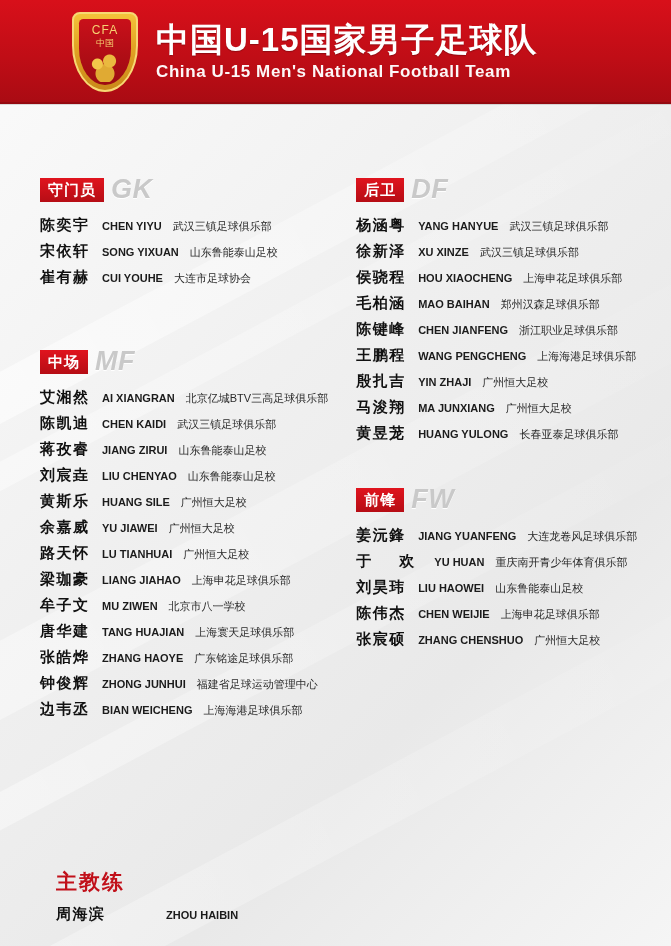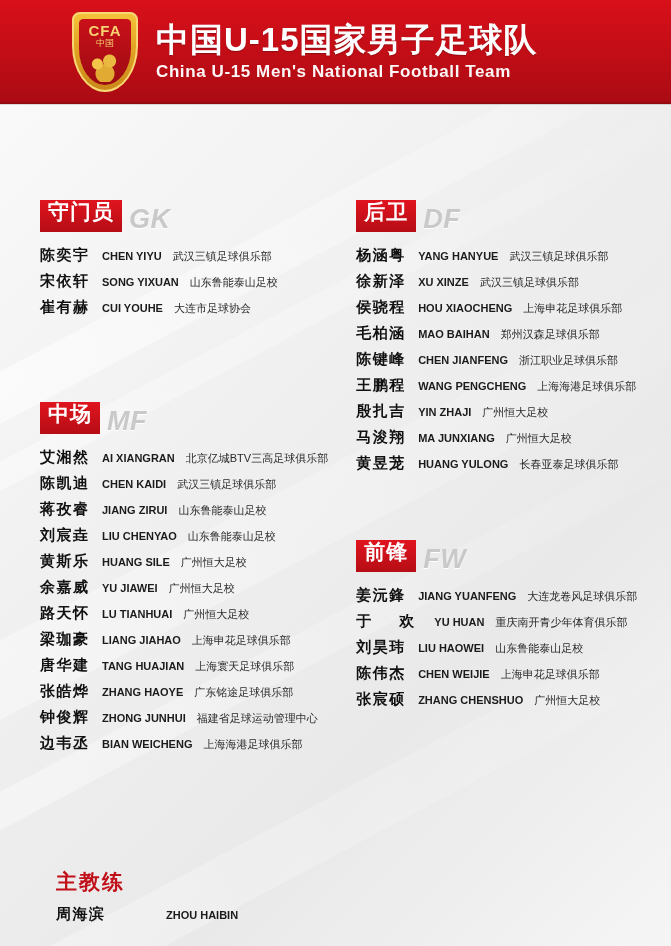--- a/index.html
+++ b/index.html
@@ -71,22 +71,22 @@
     background: linear-gradient(180deg, #c9101a 0%, #9c0b12 100%);
     border-radius: 5px 5px 30px 30px / 5px 5px 42px 42px;
     display: flex;
     flex-direction: column;
     align-items: center;
     padding-top: 5px;
     box-sizing: border-box;
   }
   .crest-cfa {
     color: #f6d271;
-    font-size: 15px;
-    font-weight: bold;
+    font-size: 12px;
+    font-weight: normal;
     letter-spacing: 1px;
     line-height: 13px;
   }
   .crest-cn {
     color: #f6d271;
     font-size: 9px;
     line-height: 11px;
     margin-top: 1px;
   }
   .crest-dragon {
@@ -130,26 +130,25 @@
   .section { margin-bottom: 0; }
   .sec-head {
     display: flex;
     align-items: flex-end;
     gap: 7px;
     margin-bottom: 14px;
   }
   .sec-cn {
     background: linear-gradient(180deg, #e0141e 0%, #b60d15 100%);
     color: #fff;
-    font-size: 21px;
-    font-weight: bold;
-    padding: 3px 8px 12px 8px;
+    font-size: 15px;
+    font-weight: bold;
+    padding: 3px 8px 4px 8px;
     line-height: 17px;
     letter-spacing: 1px;
-    margin-top: 24px;
   }
   .sec-en {
     color: #c9c9c9;
     font-size: 27px;
     font-weight: bold;
     font-style: italic;
     line-height: 26px;
     letter-spacing: .5px;
     text-shadow: 0 1px 0 #fff;
   }
@@ -299,20 +298,25 @@
             <span class="p-cn">路天怀</span>
             <span class="p-en">LU TIANHUAI</span>
             <span class="p-club">广州恒大足校</span>
           </div>
           <div class="player">
             <span class="p-cn">梁珈豪</span>
             <span class="p-en">LIANG JIAHAO</span>
             <span class="p-club">上海申花足球俱乐部</span>
           </div>
           <div class="player">
+            <span class="p-cn">牟子文</span>
+            <span class="p-en">MU ZIWEN</span>
+            <span class="p-club">北京市八一学校</span>
+          </div>
+          <div class="player">
             <span class="p-cn">唐华建</span>
             <span class="p-en">TANG HUAJIAN</span>
             <span class="p-club">上海寰天足球俱乐部</span>
           </div>
           <div class="player">
             <span class="p-cn">张皓烨</span>
             <span class="p-en">ZHANG HAOYE</span>
             <span class="p-club">广东铭途足球俱乐部</span>
           </div>
           <div class="player">

